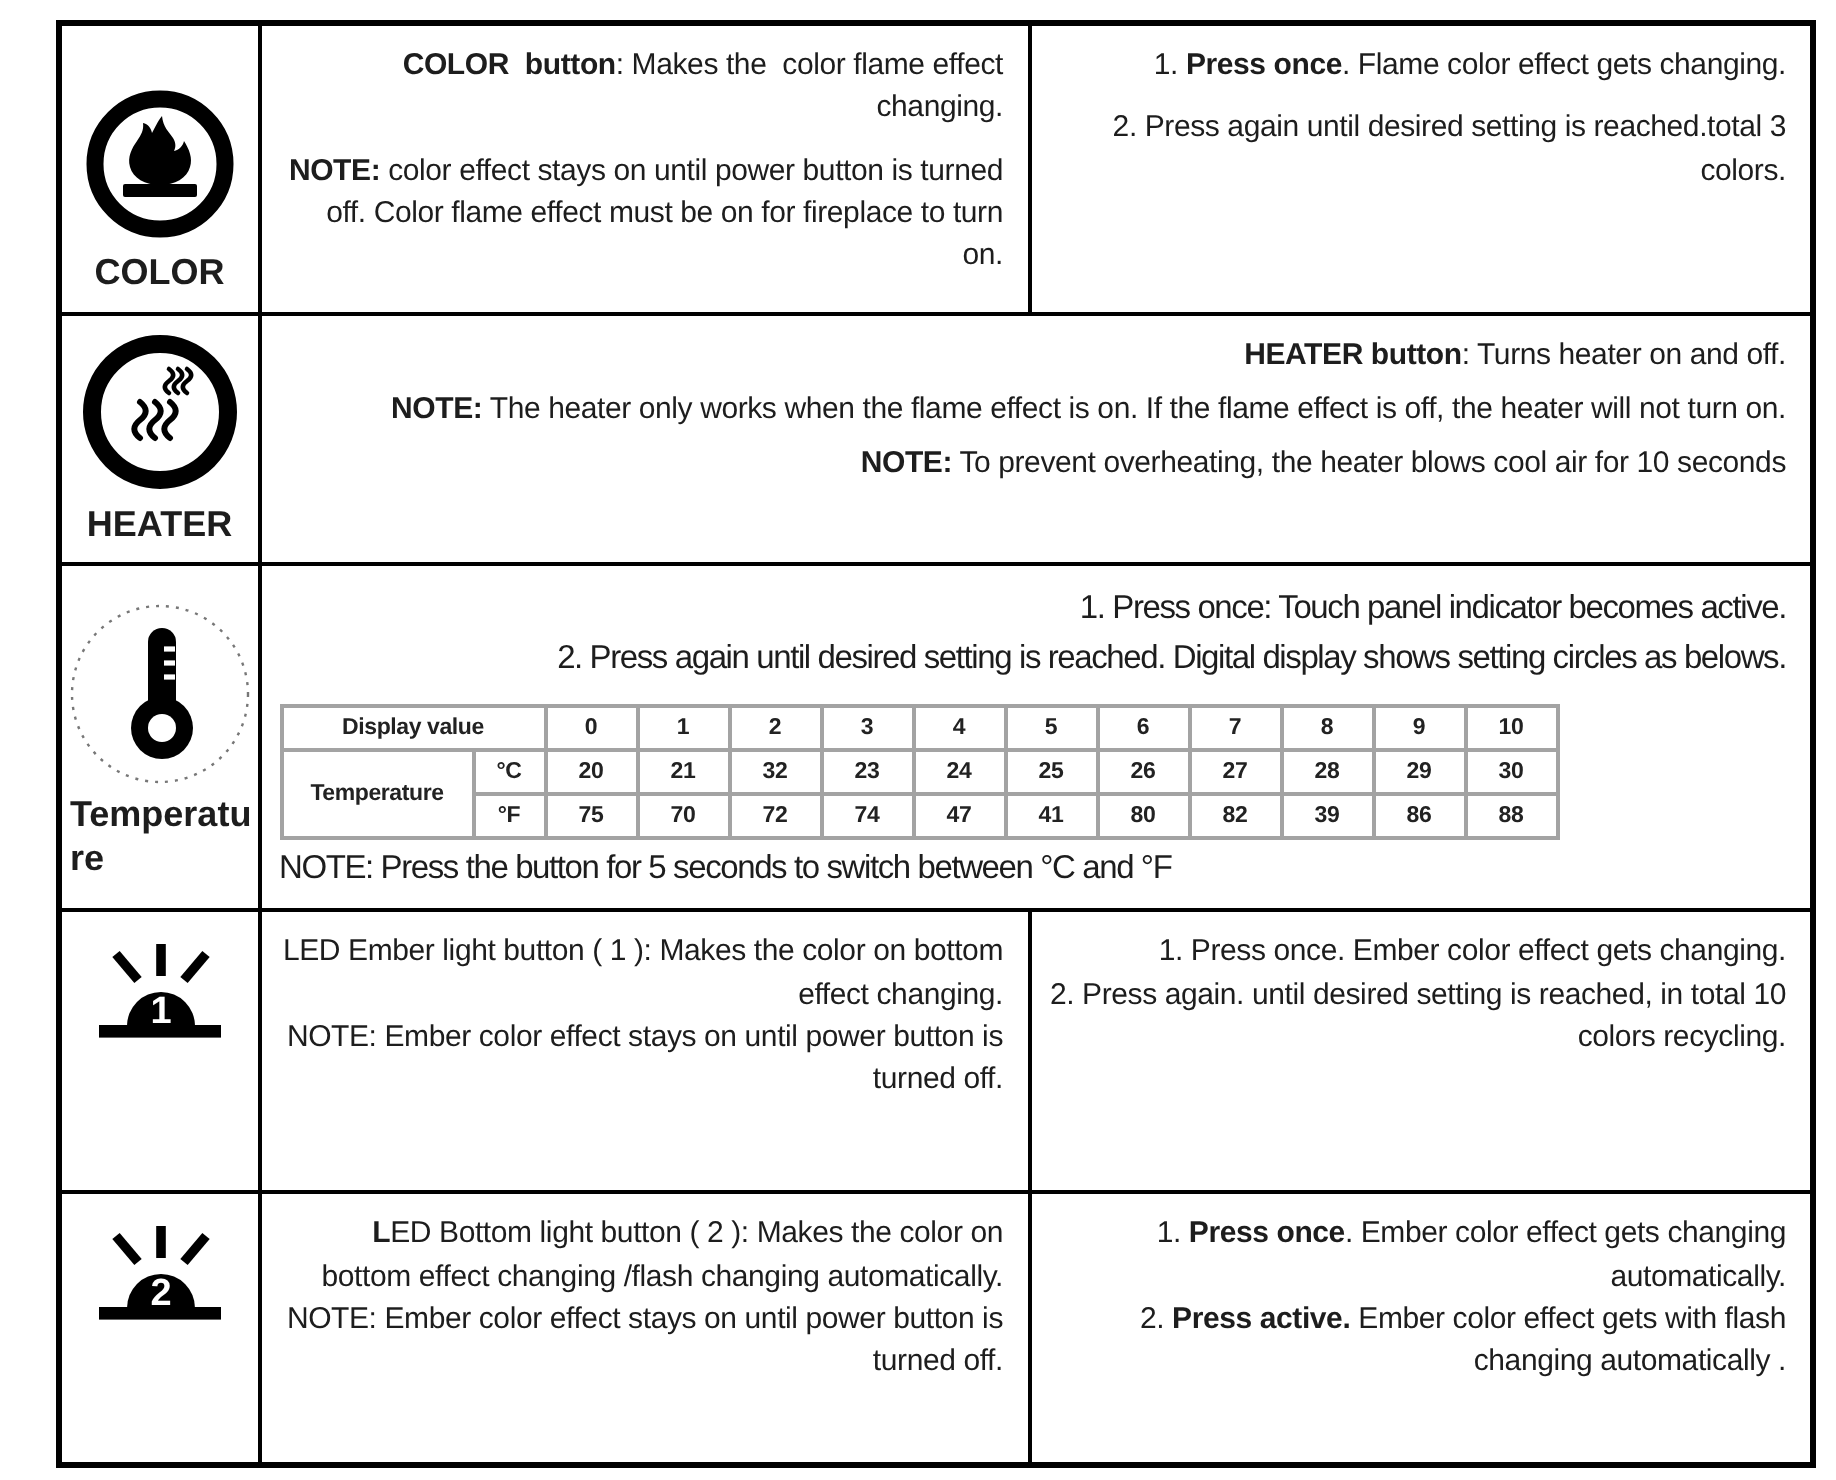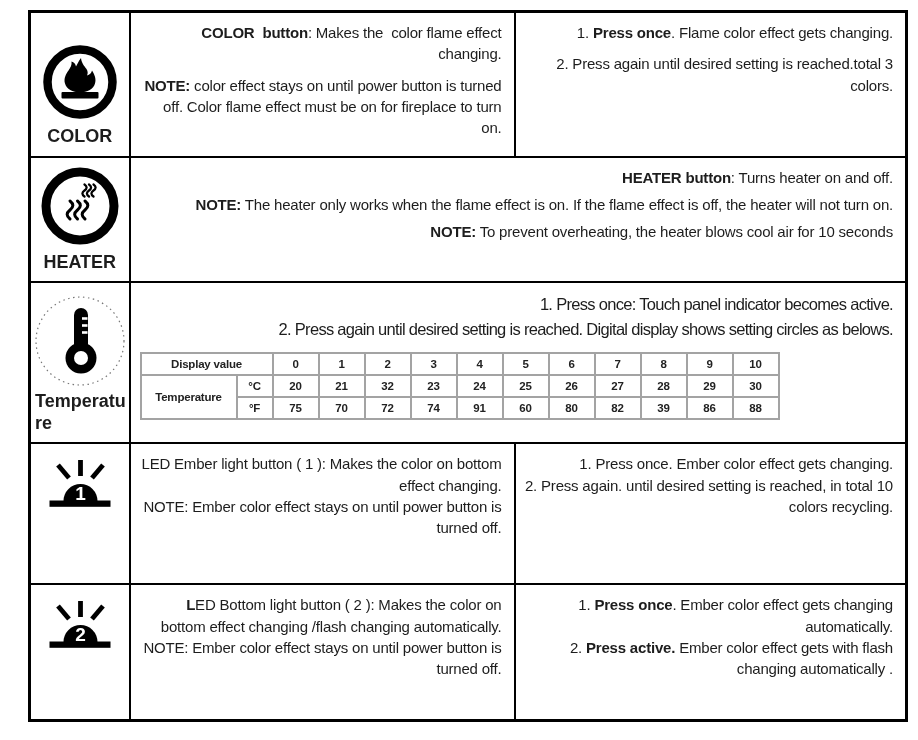--- a/index.html
+++ b/index.html
@@ -155,30 +155,31 @@
                   <td class="t-val">28</td>
                   <td class="t-val">29</td>
                   <td class="t-val">30</td>
                 </tr>
         <tr id="tr-f">
           <td class="t-unit">°F</td>
         <td class="t-val">75</td>
                   <td class="t-val">70</td>
                   <td class="t-val">72</td>
                   <td class="t-val">74</td>
-                  <td class="t-val">91</td>
-                  <td class="t-val">60</td>
+                  <td class="t-val">47</td>
+                  <td class="t-val">41</td>
                   <td class="t-val">80</td>
                   <td class="t-val">82</td>
                   <td class="t-val">39</td>
                   <td class="t-val">86</td>
                   <td class="t-val">88</td>
                 </tr>
       </tbody>
     </table>
+    <p class="note-line">NOTE: Press the button for 5 seconds to switch between °C and °F</p>
   </td>
 </tr>
 
 <tr class="r4">
   <td class="icon-cell">
     <div class="icon-wrap">
       <span>
                 <svg class="icon-svg" width="64" height="52" viewBox="0 0 64 52">
         <g stroke="#000" stroke-width="4.8">
           <line x1="10" y1="6" x2="21" y2="19"></line>

